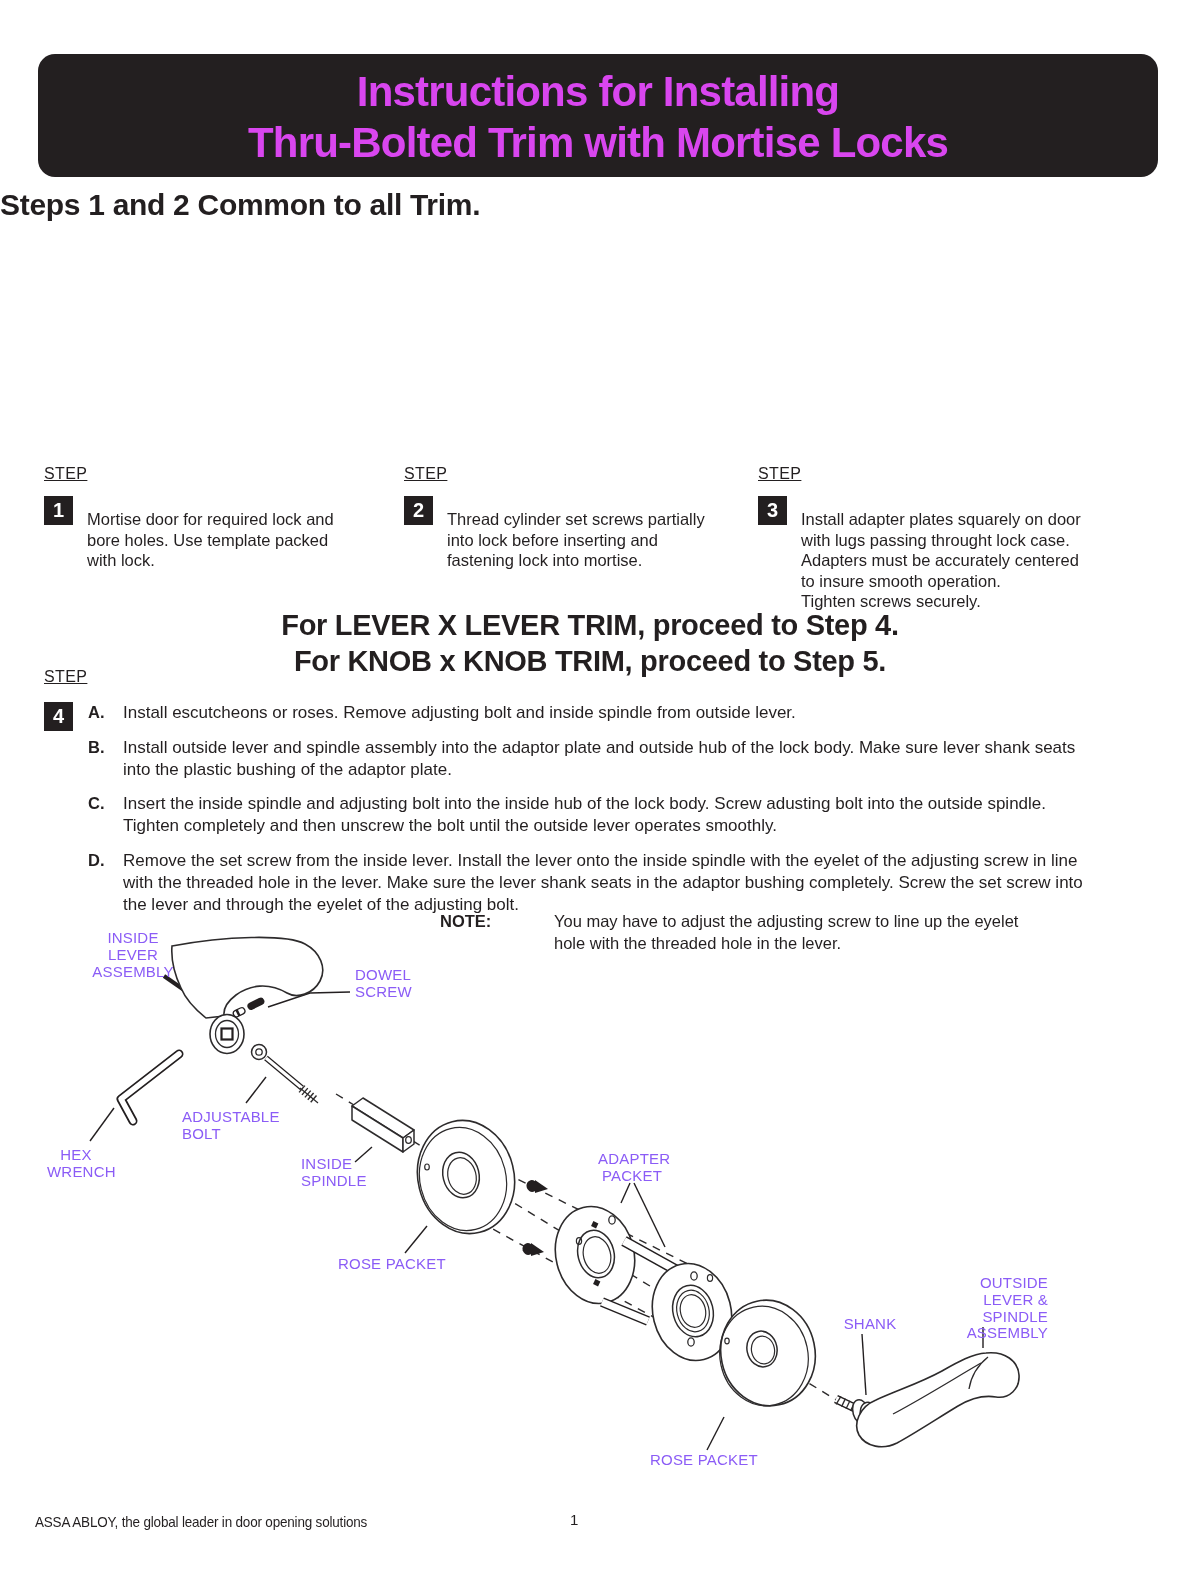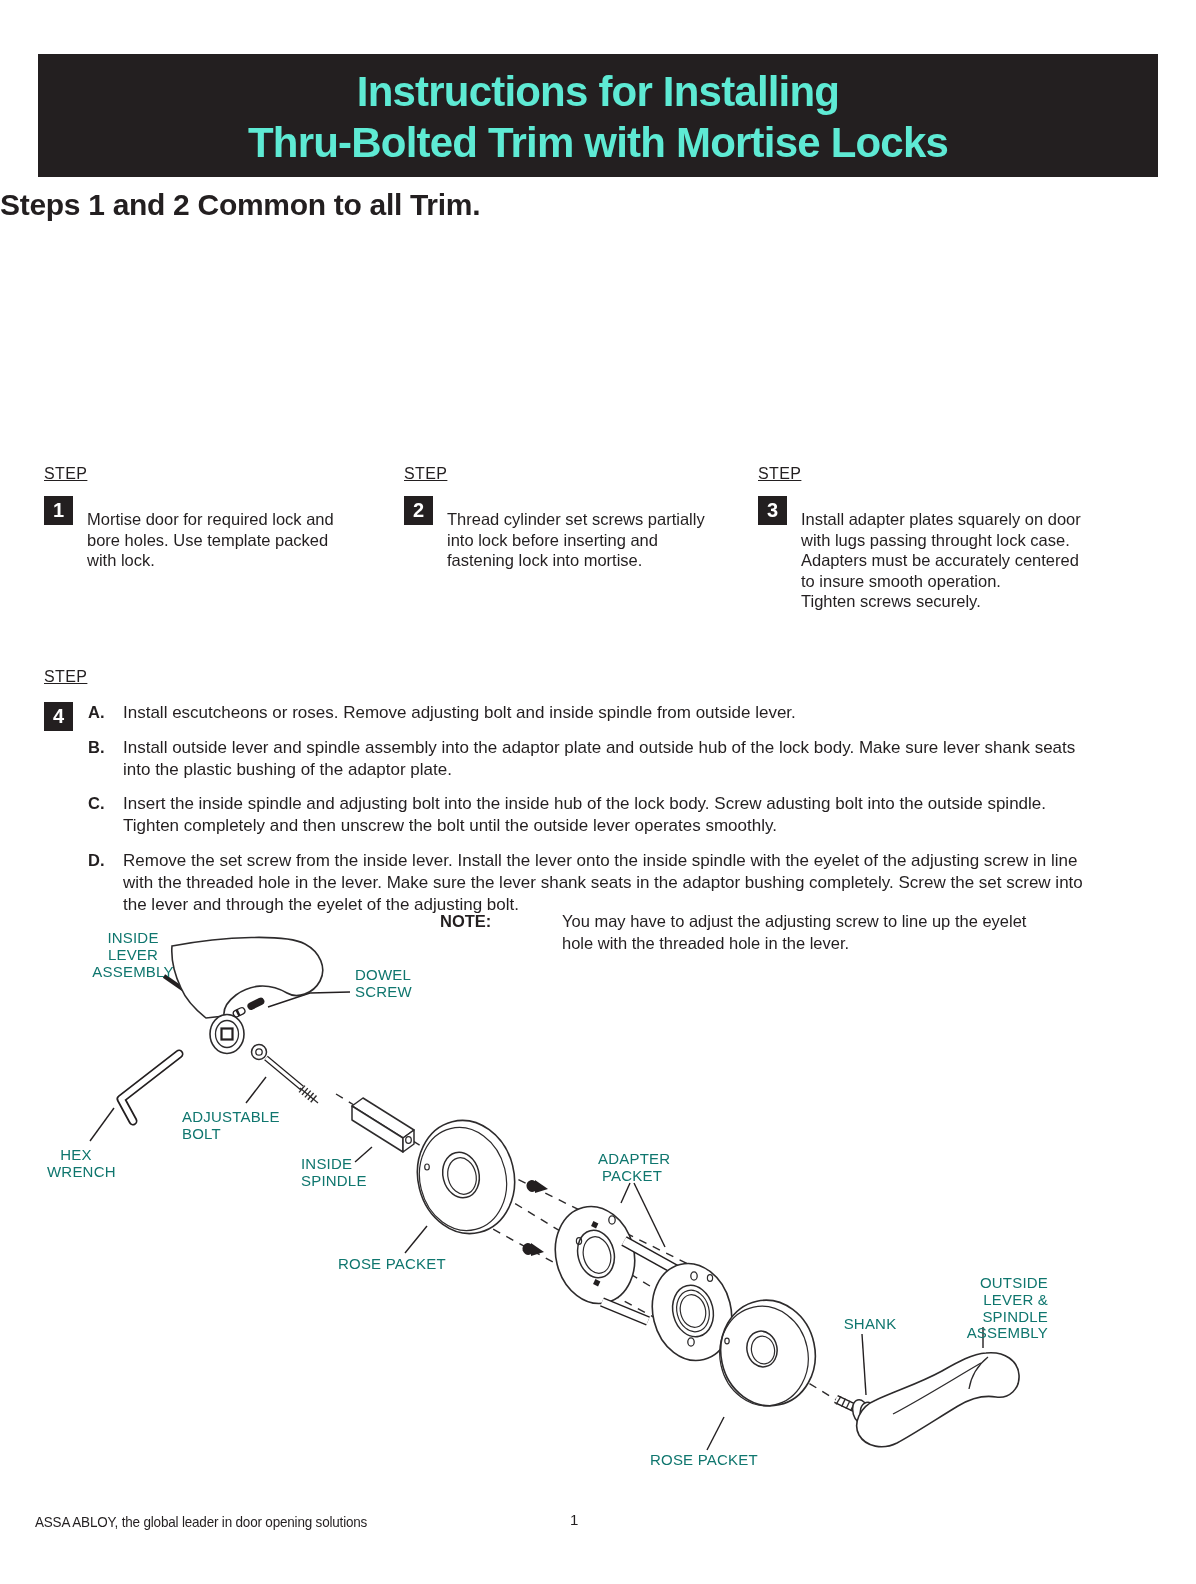--- a/index.html
+++ b/index.html
@@ -3,21 +3,21 @@
 <meta charset="utf-8">
 <style>
   html,body{margin:0;padding:0;background:#e8e8e8;}
   .page{
     position:relative;width:1196px;height:1584px;background:#ffffff;
     font-family:"Liberation Sans",sans-serif;color:#231f20;overflow:hidden;
     margin:0 auto;
   }
   .banner{
     position:absolute;left:38px;top:54px;width:1120px;height:123px;
-    background:#231f20;color:#5eead4;text-align:center;
+    background:#231f20;color:#d946ef;text-align:center;border-radius:17px;
   }
   .banner .t1,.banner .t2{
     font-size:42px;font-weight:bold;line-height:51px;letter-spacing:-0.8px;
   }
   .banner .t1{padding-top:12px;}
   .subtitle{
     position:absolute;left:0;top:188px;width:1196px;text-align:left;
     font-size:30px;font-weight:bold;letter-spacing:-0.3px;
   }
   .step-word{font-size:16px;letter-spacing:0.4px;text-decoration:underline;}
@@ -34,28 +34,28 @@
   .proceed{
     position:absolute;left:0;top:607px;width:1180px;text-align:center;
     font-size:29px;font-weight:bold;line-height:36px;letter-spacing:-0.3px;
   }
   .step4{position:absolute;left:44px;top:668px;width:1114px;}
   .step4-grid{display:flex;gap:15px;margin-top:16px;}
   .s4-items{flex:1;}
   .s4-item{display:flex;gap:9px;margin-bottom:13px;}
   .s4-label{flex:0 0 26px;font-size:16.5px;font-weight:bold;line-height:21.8px;}
   .s4-text{font-size:17px;line-height:21.8px;white-space:pre-line;}
-  .note{position:absolute;left:440px;top:911px;width:600px;display:flex;gap:12px;}
+  .note{position:absolute;left:440px;top:911px;width:600px;display:flex;gap:4px;}
   .note-label{flex:0 0 62px;font-size:16.5px;font-weight:bold;line-height:21.5px;}
   .note-text{font-size:16.5px;line-height:21.5px;white-space:pre-line;margin-left:48px;}
   .diagram{position:absolute;left:0;top:900px;width:1196px;height:620px;}
   .diagram svg{position:absolute;left:0;top:0;}
   .dlabel{
     position:absolute;font-size:15px;line-height:16.8px;white-space:pre-line;
-    letter-spacing:0.2px;color:#0f766e;
+    letter-spacing:0.2px;color:#8b5cf6;
   }
   .center{text-align:center;}
   .footer-brand{
     position:absolute;left:35px;top:1514px;font-size:14.5px;letter-spacing:-0.2px;
     transform:scaleX(0.93);transform-origin:left center;
   }
   .page-num{position:absolute;left:570px;top:1511px;font-size:15px;}
 </style>
 </head>
 <body>
@@ -94,20 +94,24 @@
     <div class="step-body">
       <div class="num-box">3</div>
       <div class="step-text">Install adapter plates squarely on door
 with lugs passing throught lock case.
 Adapters must be accurately centered
 to insure smooth operation.
 Tighten screws securely.</div>
     </div>
   </div>
 
+  <div class="proceed">
+    <div>For LEVER X LEVER TRIM, proceed to Step 4.</div>
+    <div>For KNOB x KNOB TRIM, proceed to Step 5.</div>
+  </div>
 
   <div class="step4">
     <div class="step-word">STEP</div>
     <div class="step4-grid">
       <div class="num-box">4</div>
       <div class="s4-items">
         <div class="s4-item">
           <div class="s4-label">A.</div>
           <div class="s4-text">Install escutcheons or roses. Remove adjusting bolt and inside spindle from outside lever.</div>
         </div>

